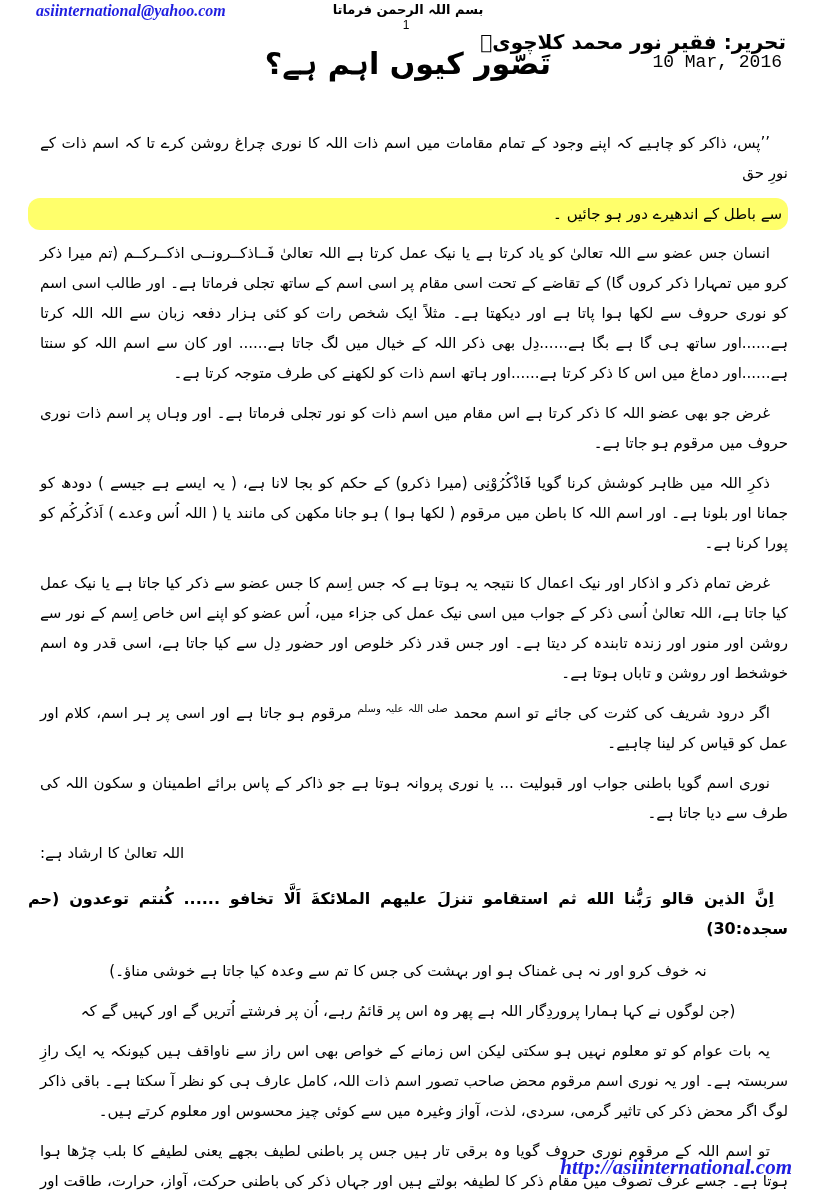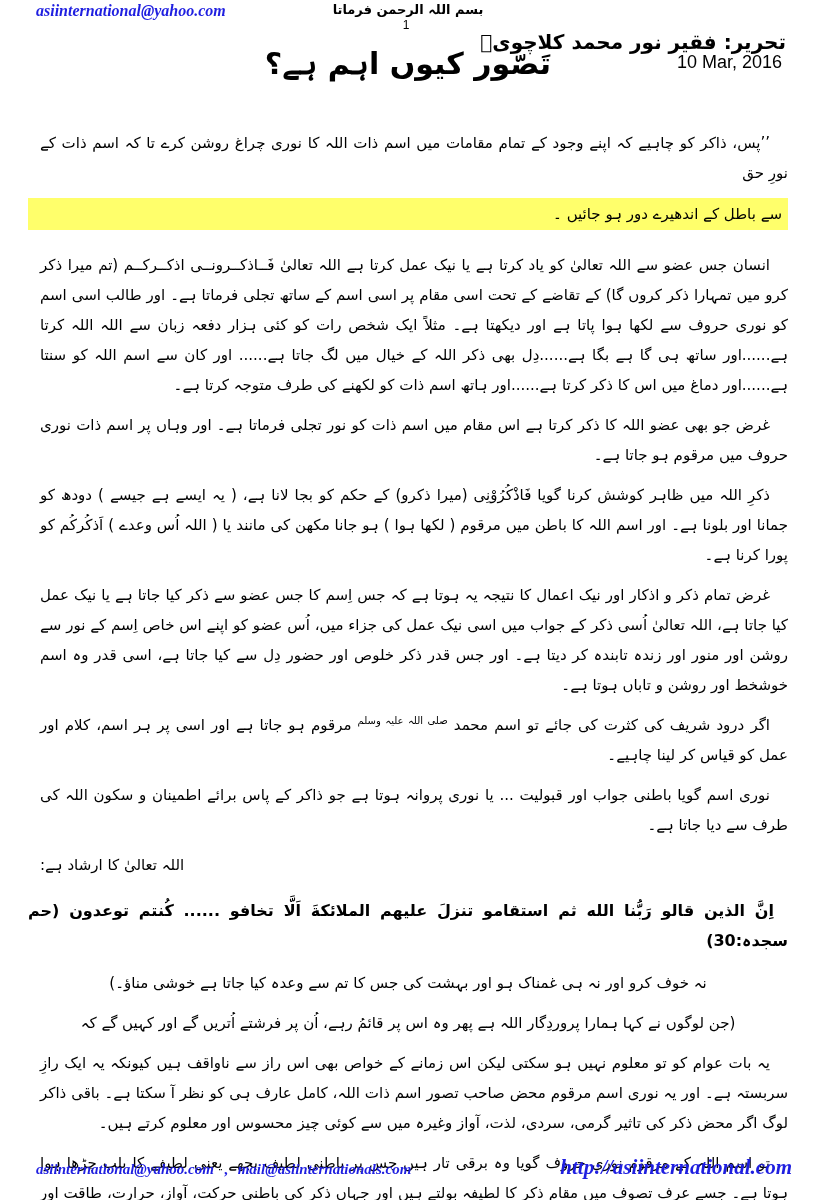--- a/index.html
+++ b/index.html
@@ -21,36 +21,36 @@
   .page-number{
     position:absolute;left:0;right:4px;top:18px;text-align:center;
     font-family:"Liberation Sans",sans-serif;font-size:12px;
   }
   .author-line{
     position:absolute;right:30px;top:30px;direction:rtl;
     font-size:20px;font-weight:bold;
   }
   .date-line{
     position:absolute;right:34px;top:52px;
-    font-family:Liberation Sans, sans-serif;font-size:18px;
+    font-family:Liberation Mono, monospace;font-size:18px;
   }
   .page-title{
     position:absolute;left:0;right:0;top:46px;text-align:center;
     direction:rtl;font-size:30px;font-weight:bold;letter-spacing:1px;
   }
   
   .content{
     position:absolute;top:128px;left:28px;right:28px;
     direction:rtl;text-align:justify;
     font-size:15px;line-height:30px;
   }
   .para{margin:0 0 10px 12px;text-indent:18px;}
   .highlight-band{
-    margin:0 0 20px 0;background:#ffff6b;
-    padding:1px 6px;text-align:right;
+    margin:0 0 8px 0;background:#ffff6b;
+    padding:1px 6px;text-align:right;border-radius:12px;
   }
   .salawat{font-size:10px;vertical-align:super;line-height:1;}
   .left-align{text-align:left;text-indent:0;margin-bottom:12px;}
   .verse{
     font-weight:bold;font-size:16px;text-indent:14px;margin:16px 0 12px 0;
   }
   .centered{text-align:center;text-indent:0;margin:0 0 10px 0;}
   
   .footer-left{
     position:absolute;left:36px;bottom:22px;
@@ -95,18 +95,15 @@
     </p>
     <p class="para">نوری اسم گویا باطنی جواب اور قبولیت ... یا نوری پروانہ ہوتا ہے جو ذاکر کے پاس برائے اطمینان و سکون اللہ کی طرف سے دیا جاتا ہے۔</p>
     <p class="para left-align">اللہ تعالیٰ کا ارشاد ہے:</p>
     <p class="para verse">اِنَّ الذين قالو رَبُّنا الله ثم استقامو تنزلَ عليهم الملائكةَ اَلَّا تخافو ......  كُنتم توعدون (حم سجدہ:30)</p>
     <p class="para centered">نہ خوف کرو اور نہ ہی غمناک ہو اور بہشت کی جس کا تم سے وعدہ کیا جاتا ہے خوشی مناؤ۔)</p>
     <p class="para centered">(جن لوگوں نے کہا ہمارا پروردِگار اللہ ہے پھر وہ اس پر قائمُ رہے، اُن پر فرشتے اُتریں گے اور کہیں گے کہ</p>
     <p class="para">یہ بات عوام کو تو معلوم نہیں ہو سکتی  لیکن اس زمانے کے خواص بھی اس راز سے ناواقف ہیں کیونکہ یہ ایک رازِ سربستہ ہے۔ اور یہ نوری اسم مرقوم محض صاحب تصور اسم ذات اللہ،  کامل عارف ہی کو نظر آ سکتا ہے۔ باقی ذاکر لوگ اگر محض ذکر کی تاثیر گرمی، سردی، لذت، آواز وغیرہ میں سے کوئی چیز محسوس اور معلوم کرتے ہیں۔</p>
     <p class="para">تو اسم اللہ کے مرقوم نوری حروف گویا وہ برقی تار ہیں جس پر باطنی لطیف بجھے یعنی لطیفے کا بلب چڑھا ہوا ہوتا ہے۔ جسے عرف تصوف میں مقام ذکر کا لطیفہ بولتے ہیں اور جہاں ذکر کی باطنی حرکت، آواز، حرارت، طاقت اور روشنی اپنے ہیڈکوارٹر سے آ کر پھیلتی ہے۔ اسم اللہ کی نوری تحریر اصل ہے اور ذکر کا ظاہری شغل اسکی فرع ( نقل ) ہے۔ اسم اللہ کی نوری تحریر مغز اور مکھن ہے اور ظاہری ذکر کا شغل گویا دودھ ہے۔</p>
   </div>
 
-  <div class="footer-left">
-    <a href="#">asiinternational@yahoo.com</a><span class="footer-sep">,</span><a href="#">mail@asiinternationals.com</a>
-  </div>
   <a class="footer-site" href="#">http://asiinternational.com</a>
 
 </div>
 
 </body></html>

